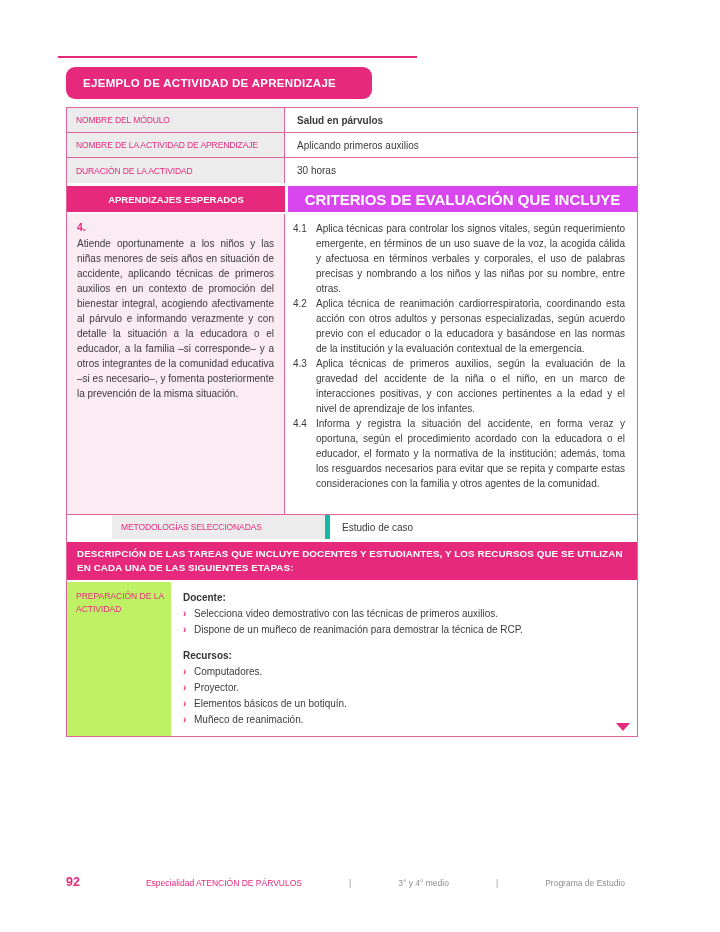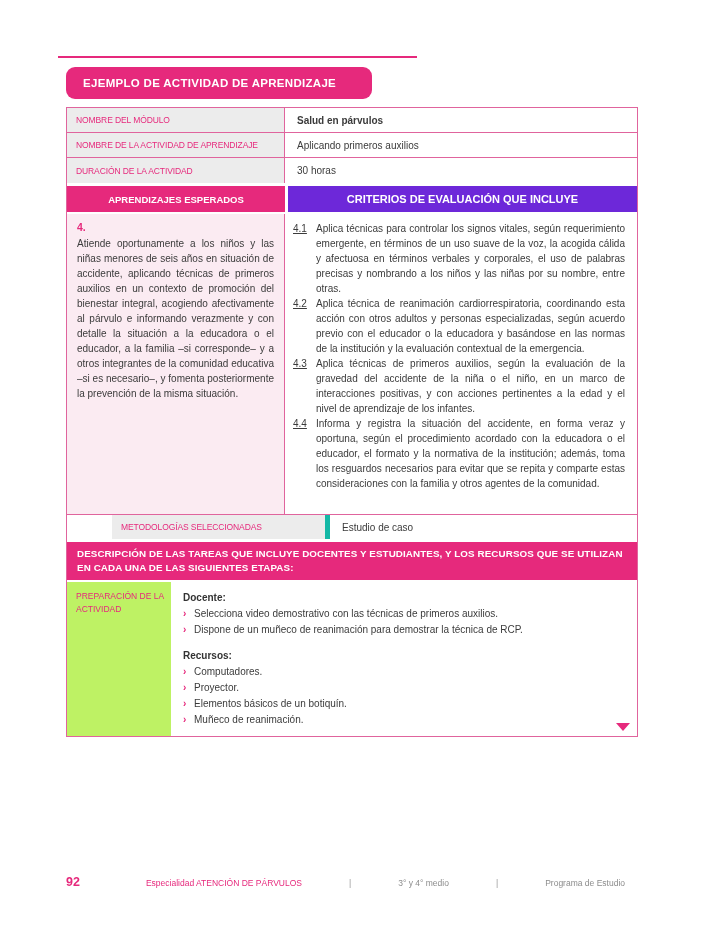--- a/index.html
+++ b/index.html
@@ -41,36 +41,36 @@
   .gap2 { height:2px; background:#fff; }
 
   .header-row { display:flex; height:26px; }
   .header-row .h-left {
     width:218px; flex-shrink:0; background:#e6297c; color:#fff;
     font-weight:bold; font-size:9.5px;
     display:flex; align-items:center; justify-content:center;
   }
   .header-row .h-gap { width:3px; background:#fff; }
   .header-row .h-right {
-    flex:1; background:#6d28d9; color:#fff;
-    font-weight:bold; font-size:11px;
+    flex:1; background:#d946ef; color:#fff;
+    font-weight:bold; font-size:15px;
     display:flex; align-items:center; justify-content:center;
   }
 
   .content-row { display:flex; min-height:300px; }
   .content-row .ae-cell {
     width:218px; flex-shrink:0; background:#fbebf2;
     border-right:1px solid #e0649d;
     padding:7px 10px; font-size:10px;
   }
   .ae-num { color:#e6297c; font-weight:bold; font-size:10.5px; margin-bottom:3px; }
   .ae-text { text-align:justify; line-height:15px; color:#3b3b3b; }
   .content-row .crit-cell { flex:1; background:#fff; padding:7px 12px 8px 8px; }
   .crit { display:flex; font-size:10px; line-height:15px; color:#3b3b3b; }
-  .crit .num { width:23px; flex-shrink:0;text-decoration:underline; }
+  .crit .num { width:23px; flex-shrink:0; }
   .crit .txt { flex:1; text-align:justify; }
 
   .metod-row { display:flex; height:25px; }
   .metod-row .cell-label { border-right:5px solid #14b8a6;margin-left:45px; }
 
   .desc-banner {
     background:#e6297c; color:#fff; font-weight:bold;
     font-size:9.8px; line-height:14px; padding:5px 10px 5px 10px;
     letter-spacing:.1px;
   }

